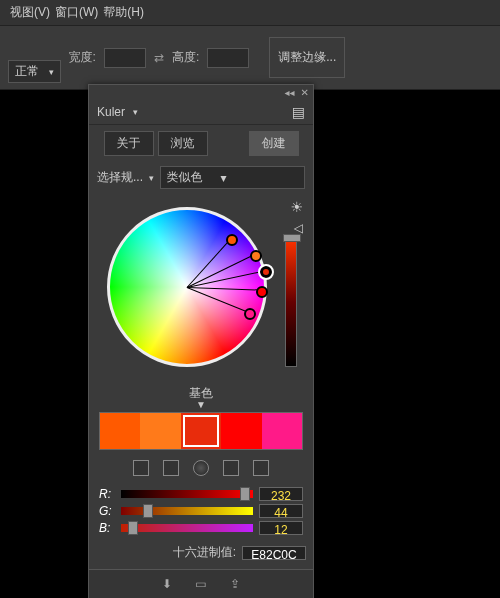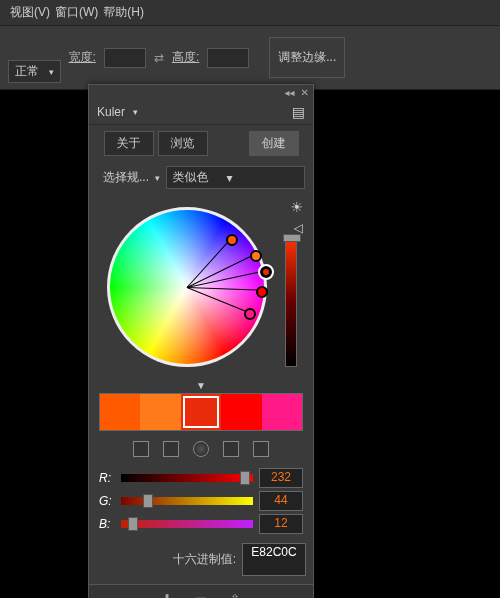--- a/index.html
+++ b/index.html
@@ -2,34 +2,34 @@
 <html><head>
 <meta charset="utf-8">
 <style>
 * { margin: 0; padding: 0; box-sizing: border-box; font-family: "Microsoft YaHei", Arial, sans-serif; }
 body { background: #000; width: 500px; height: 598px; overflow: hidden; color: #ccc; font-size: 12px; }
 .menubar { display: flex; gap: 5px; padding: 4px 10px; background: #333; border-bottom: 1px solid #222; }
 .menubar span { color: #ccc; }
 .toolbar { display: flex; align-items: center; gap: 8px; padding: 6px 8px; background: #3a3a3a; border-bottom: 1px solid #222; }
 .dropdown { background: #2d2d2d; border: 1px solid #555; padding: 2px 6px; display: flex; align-items: center; gap: 10px; margin-top: 28px; }
 .dropdown .tri { font-size: 9px; }
-.toolbar .lbl { color: #bbb; text-decoration: underline; }
+.toolbar .lbl { color: #bbb; }
 .toolbar .numbox { width: 42px; height: 20px; background: #2a2a2a; border: 1px solid #555; }
 .toolbar .swap { color: #999; }
 .toolbar .btn { background: #3a3a3a; border: 1px solid #555; padding: 11px 8px; color: #ccc; margin-left: 12px; }
 .panel { position: absolute; left: 88px; top: 84px; width: 226px; background: #3a3a3a; border: 1px solid #555; box-shadow: 0 0 6px rgba(0,0,0,.6); }
 .panel-ctrl { display: flex; justify-content: flex-end; gap: 6px; padding: 2px 4px; font-size: 10px; color: #aaa; }
 .panel-ctrl span { cursor: default; }
 .panel-title { display: flex; align-items: center; padding: 4px 8px; gap: 8px; border-bottom: 1px solid #2a2a2a; }
 .panel-title .tri { font-size: 9px; }
 .panel-title .menu { margin-left: auto; font-size: 14px; }
 .tabbar { display: flex; gap: 4px; padding: 6px 8px; justify-content: center; }
 .tabbar .tab { background: #2c2c2c; border: 1px solid #555; padding: 3px 12px; color: #ccc; font-size: 12px; }
 .tabbar .tab.active { background: #555; margin-left: 37px; }
-.rule-row { display: flex; align-items: center; gap: 6px; padding: 4px 8px; margin-left: 6px; }
+.rule-row { display: flex; align-items: center; gap: 6px; padding: 4px 8px; }
 .rule-row .rule-dd { background: #2a2a2a; border: 1px solid #555; padding: 2px 6px; display: flex; align-items: center; gap: 18px; flex: 1; }
 .wheel-area { position: relative; height: 190px; }
 .wheel { position: absolute; left: 18px; top: 14px; width: 160px; height: 160px; border-radius: 50%; border: 3px solid #eee;
   background: conic-gradient(from 90deg, #f0f, #f00, #ff0, #0f0, #0ff, #00f, #f0f); }
 .wheel::before { content: ""; position: absolute; inset: 0; border-radius: 50%;
   background: radial-gradient(circle at center, #fff 0%, rgba(255,255,255,0) 70%); }
 .wheel .line { position: absolute; left: 50%; top: 50%; height: 1px; background: #000; transform-origin: left center; }
 .wheel .node { position: absolute; width: 12px; height: 12px; border: 2px solid #000; border-radius: 50%; transform: translate(-50%,-50%); }
 .wheel .node.base { border: 3px solid #000; outline: 2px solid #fff; }
 .sun { position: absolute; right: 10px; top: 6px; color: #ccc; font-size: 14px; }
@@ -42,23 +42,23 @@
 .swatches .sw { flex: 1; height: 36px; }
 .swatches .sw.sel { outline: 2px solid #fff; outline-offset: -4px; }
 .iconrow { display: flex; justify-content: center; gap: 14px; padding: 6px 0; }
 .iconrow .ic { width: 16px; height: 16px; border: 1px solid #888; background: #333; }
 .iconrow .circ { border-radius: 50%; background: radial-gradient(#555,#222); }
 .rgb { padding: 2px 10px; }
 .rgb .row { display: flex; align-items: center; gap: 6px; margin: 3px 0; }
 .rgb .lab { width: 16px; color: #fff; font-style: italic; }
 .rgb .track { flex: 1; height: 8px; position: relative; }
 .rgb .track .knob { position: absolute; top: -3px; width: 10px; height: 14px; background: #999; border: 1px solid #555; }
-.rgb .val { width: 44px; height: 20px; background: #222; border: 1px solid #666; color: #f97316; text-align: center; line-height: 16px; }
+.rgb .val { width: 44px; height: 14px; background: #222; border: 1px solid #666; color: #fde047; text-align: center; line-height: 16px; }
 .hexrow { display: flex; justify-content: flex-end; align-items: center; gap: 6px; padding: 4px 7px 8px; }
-.hexrow .val { width: 64px; height: 33px; background: #222; border: 1px solid #666; color: #fff; text-align: center; line-height: 16px; }
+.hexrow .val { width: 64px; height: 14px; background: #222; border: 1px solid #666; color: #fff; text-align: center; line-height: 16px; }
 .bottom { display: flex; justify-content: center; gap: 16px; padding: 6px 0; border-top: 1px solid #555; background: #353535; }
 .bottom .ic { width: 18px; height: 16px; color: #aaa; display: flex; align-items: center; justify-content: center; }
 </style>
 </head>
 <body>
 
 <div class="menubar">
   <span>视图(V)</span>
   <span>窗口(W)</span>
   <span>帮助(H)</span>
@@ -114,20 +114,21 @@
       <div class="node" style="left:152px; top:82px; background:#FF0000;"></div>
       <div class="node" style="left:140px; top:104px; background:#FF1A88;"></div>
     </div>
     <span class="sun">☀</span>
     <span class="speaker">◁</span>
     <div class="vslider">
       <div class="knob"></div>
     </div>
   </div>
 
+  <div class="base-lbl">基色</div>
   <div class="base-mark">▼</div>
 
   <div class="swatches">
     <div class="sw" style="background:#FF5A00;"></div>
     <div class="sw" style="background:#FF7A1A;"></div>
     <div class="sw sel" style="background:#E82C0C;"></div>
     <div class="sw" style="background:#FF0000;"></div>
     <div class="sw" style="background:#FF1A88;"></div>
   </div>
 

